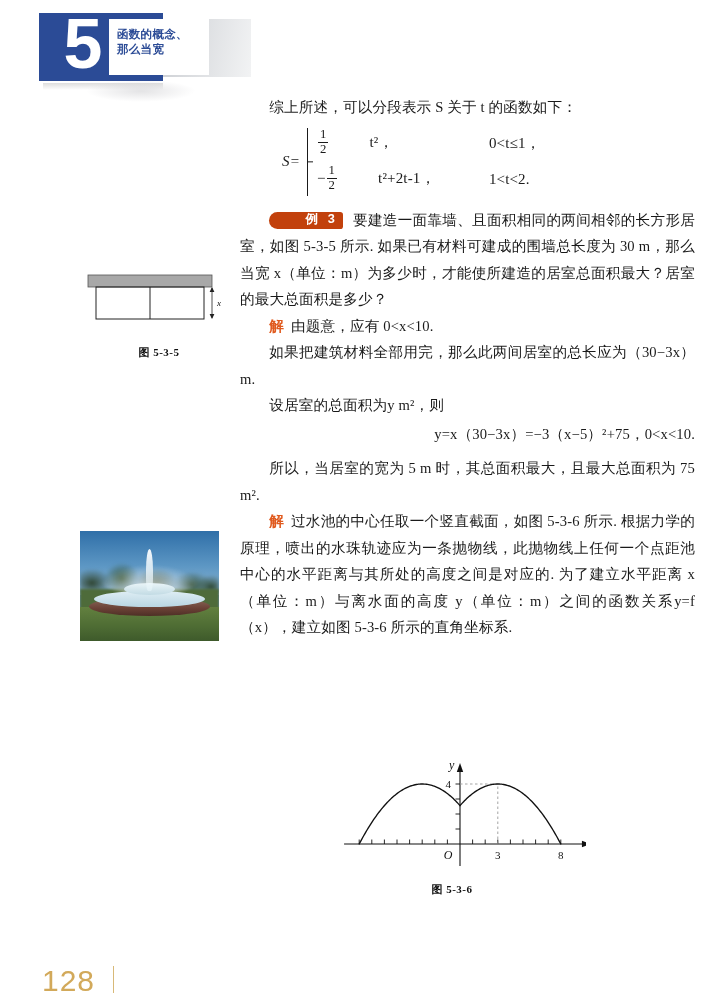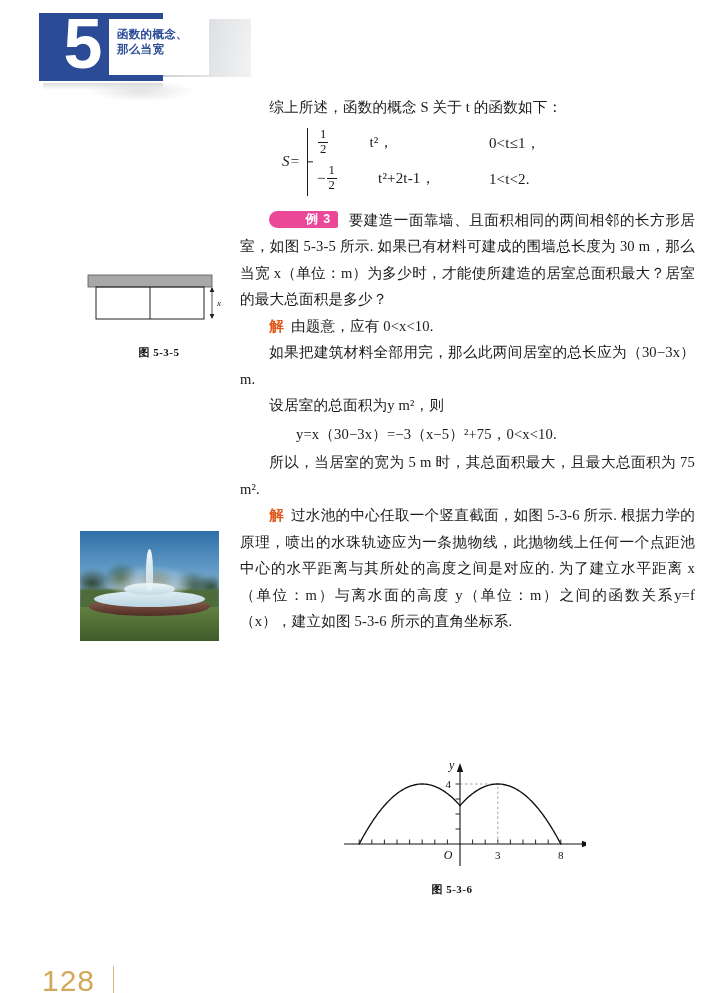--- a/index.html
+++ b/index.html
@@ -134,31 +134,31 @@
     font-size: 0.85em;
     line-height: 1.05;
     margin: 0 1px;
     position: relative;
     top: -0.1em;
   }
   .frac .fnum { padding: 0 2px; }
   .frac .fden { padding: 0 2px; border-top: 1.1px solid #1a1a1a; }
 
   .center-eq {
-    text-align: left;
+    text-align: right;
     padding-left: 56px;
-    margin: 2px 0 2px 0;
+    margin: 2px 0 8px 0;
   }
 
   
   .ex-badge {
     display: inline-block;
-    background: #ec4899;
+    background: #c2410c;
     color: #ffffff;
-    font-family: Liberation Sans, sans-serif;
+    font-family: Liberation Mono, monospace;
     font-weight: bold;
     font-size: 12.5px;
     line-height: 17px;
     height: 17px;
     padding: 0 7px;
     border-radius: 9px 3px 3px 9px;
     vertical-align: 2px;
     margin-right: 10px;
     letter-spacing: 1px;
   }
@@ -335,21 +335,21 @@
   <div class="ph-grass"></div>
   <div class="ph-spray"></div>
   <div class="ph-basin"></div>
   <div class="ph-water"></div>
   <div class="ph-tier"></div>
   <div class="ph-jet"></div>
 </div>
 
 <div id="text-column">
 
-  <p class="para indent2">综上所述，函数的概念 S 关于 t 的函数如下：</p>
+  <p class="para indent2">综上所述，可以分段表示 S 关于 t 的函数如下：</p>
 
   <div class="display-eq">
     <span class="piecewise">
       <span class="pw-lhs">S=</span>
       <span class="pw-brace"></span>
       <span class="pw-rows">
         <span class="pw-row">
           <span class="pw-expr">
             <span class="frac">
               <span class="fnum">1</span>

